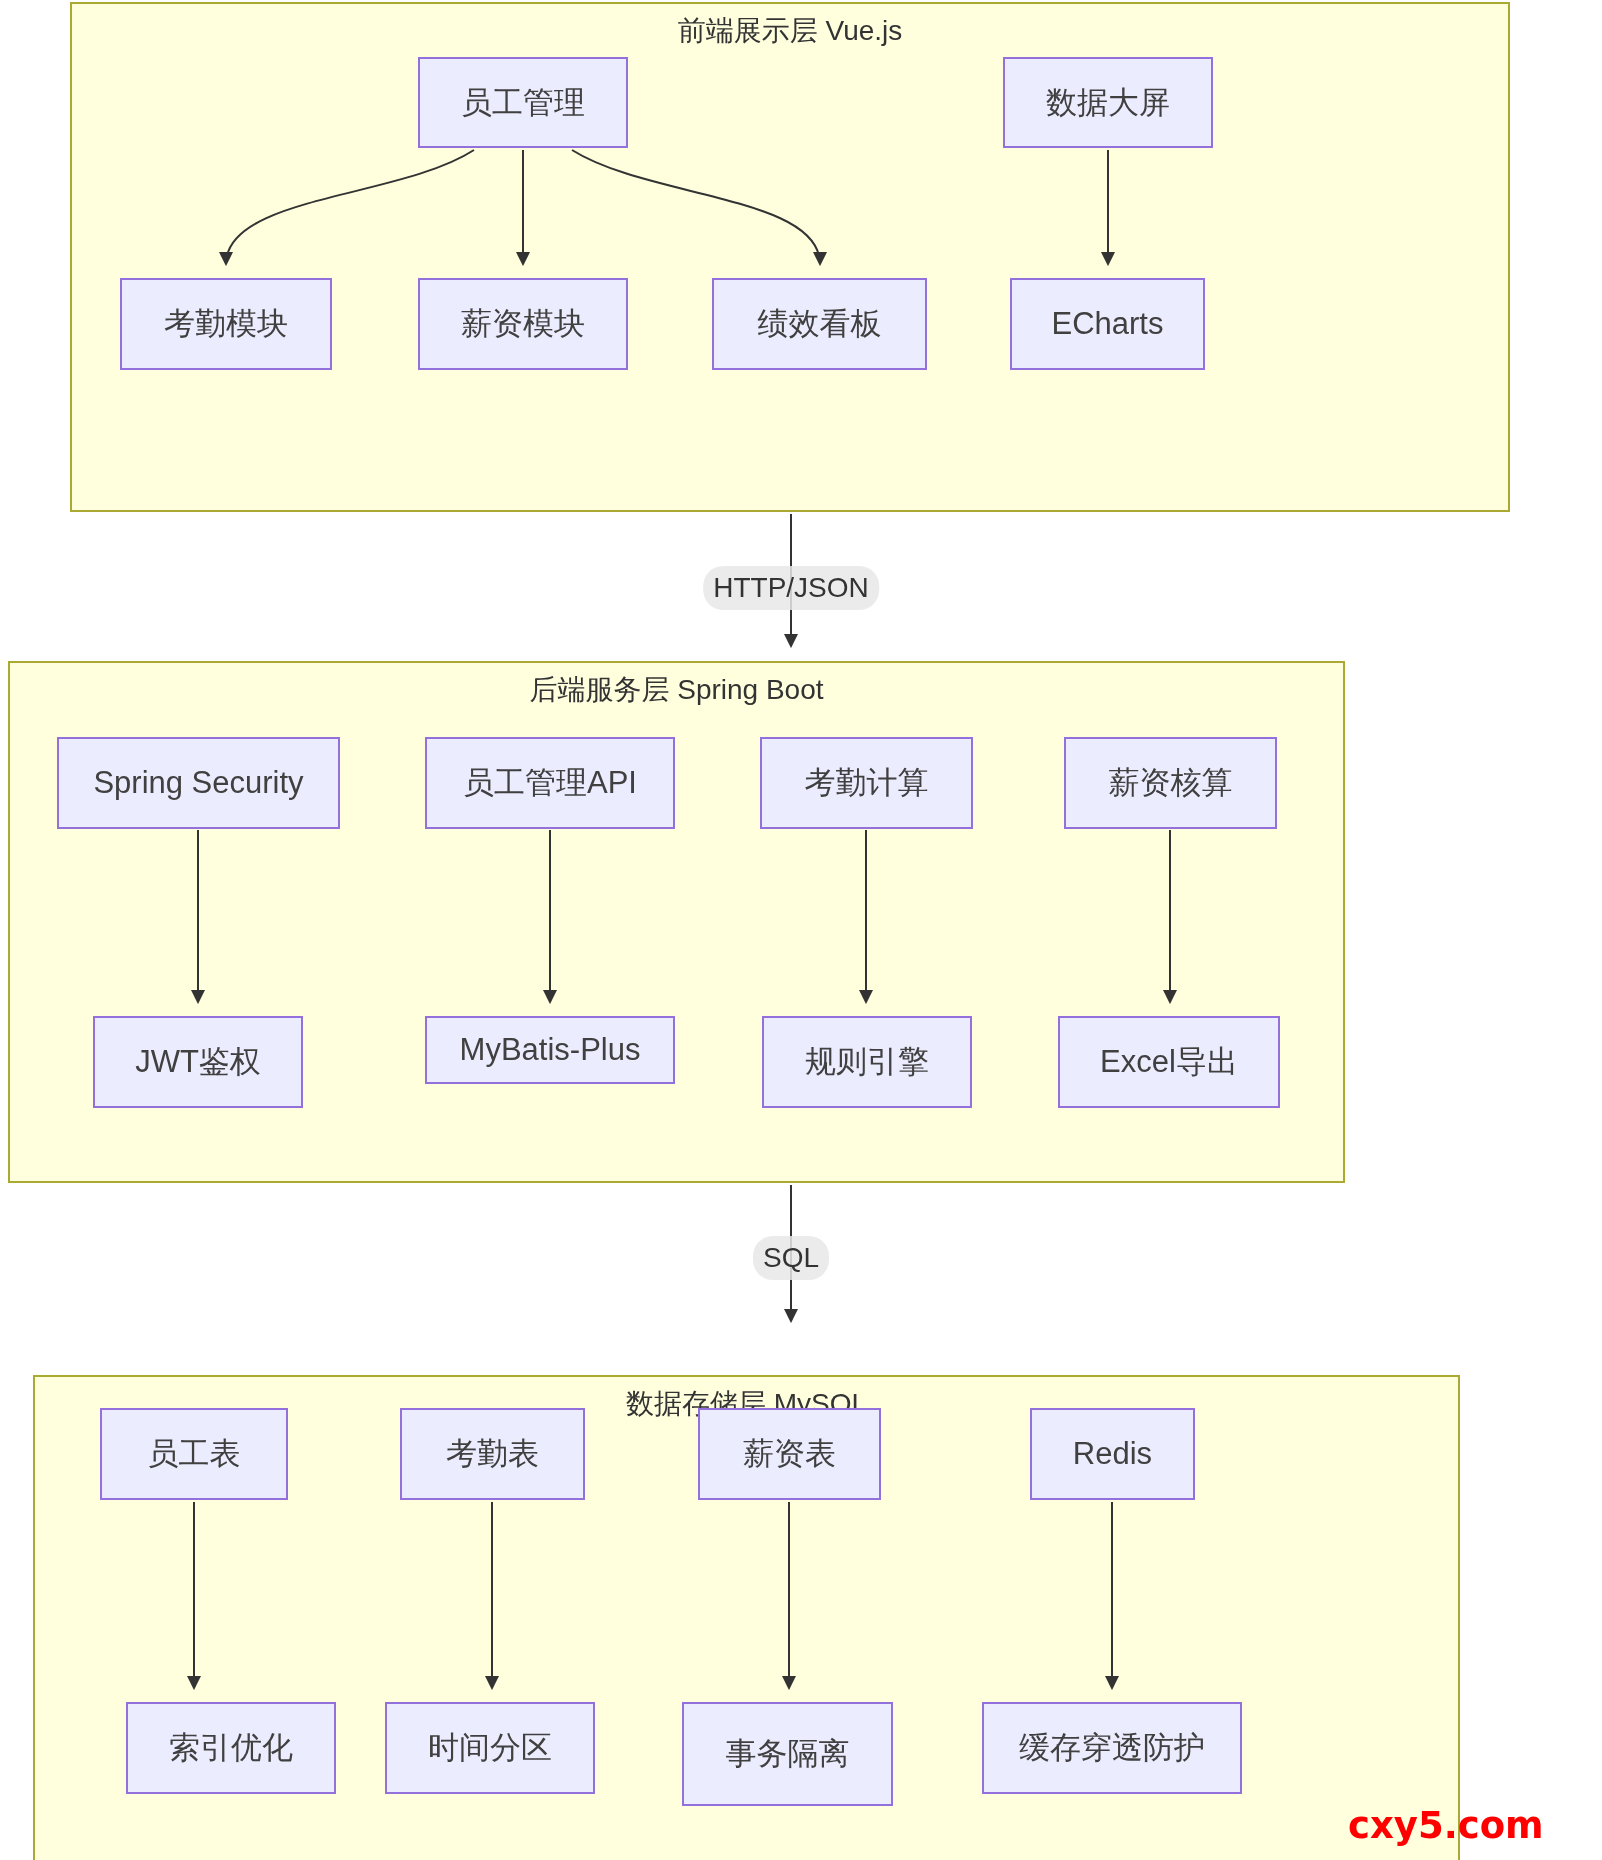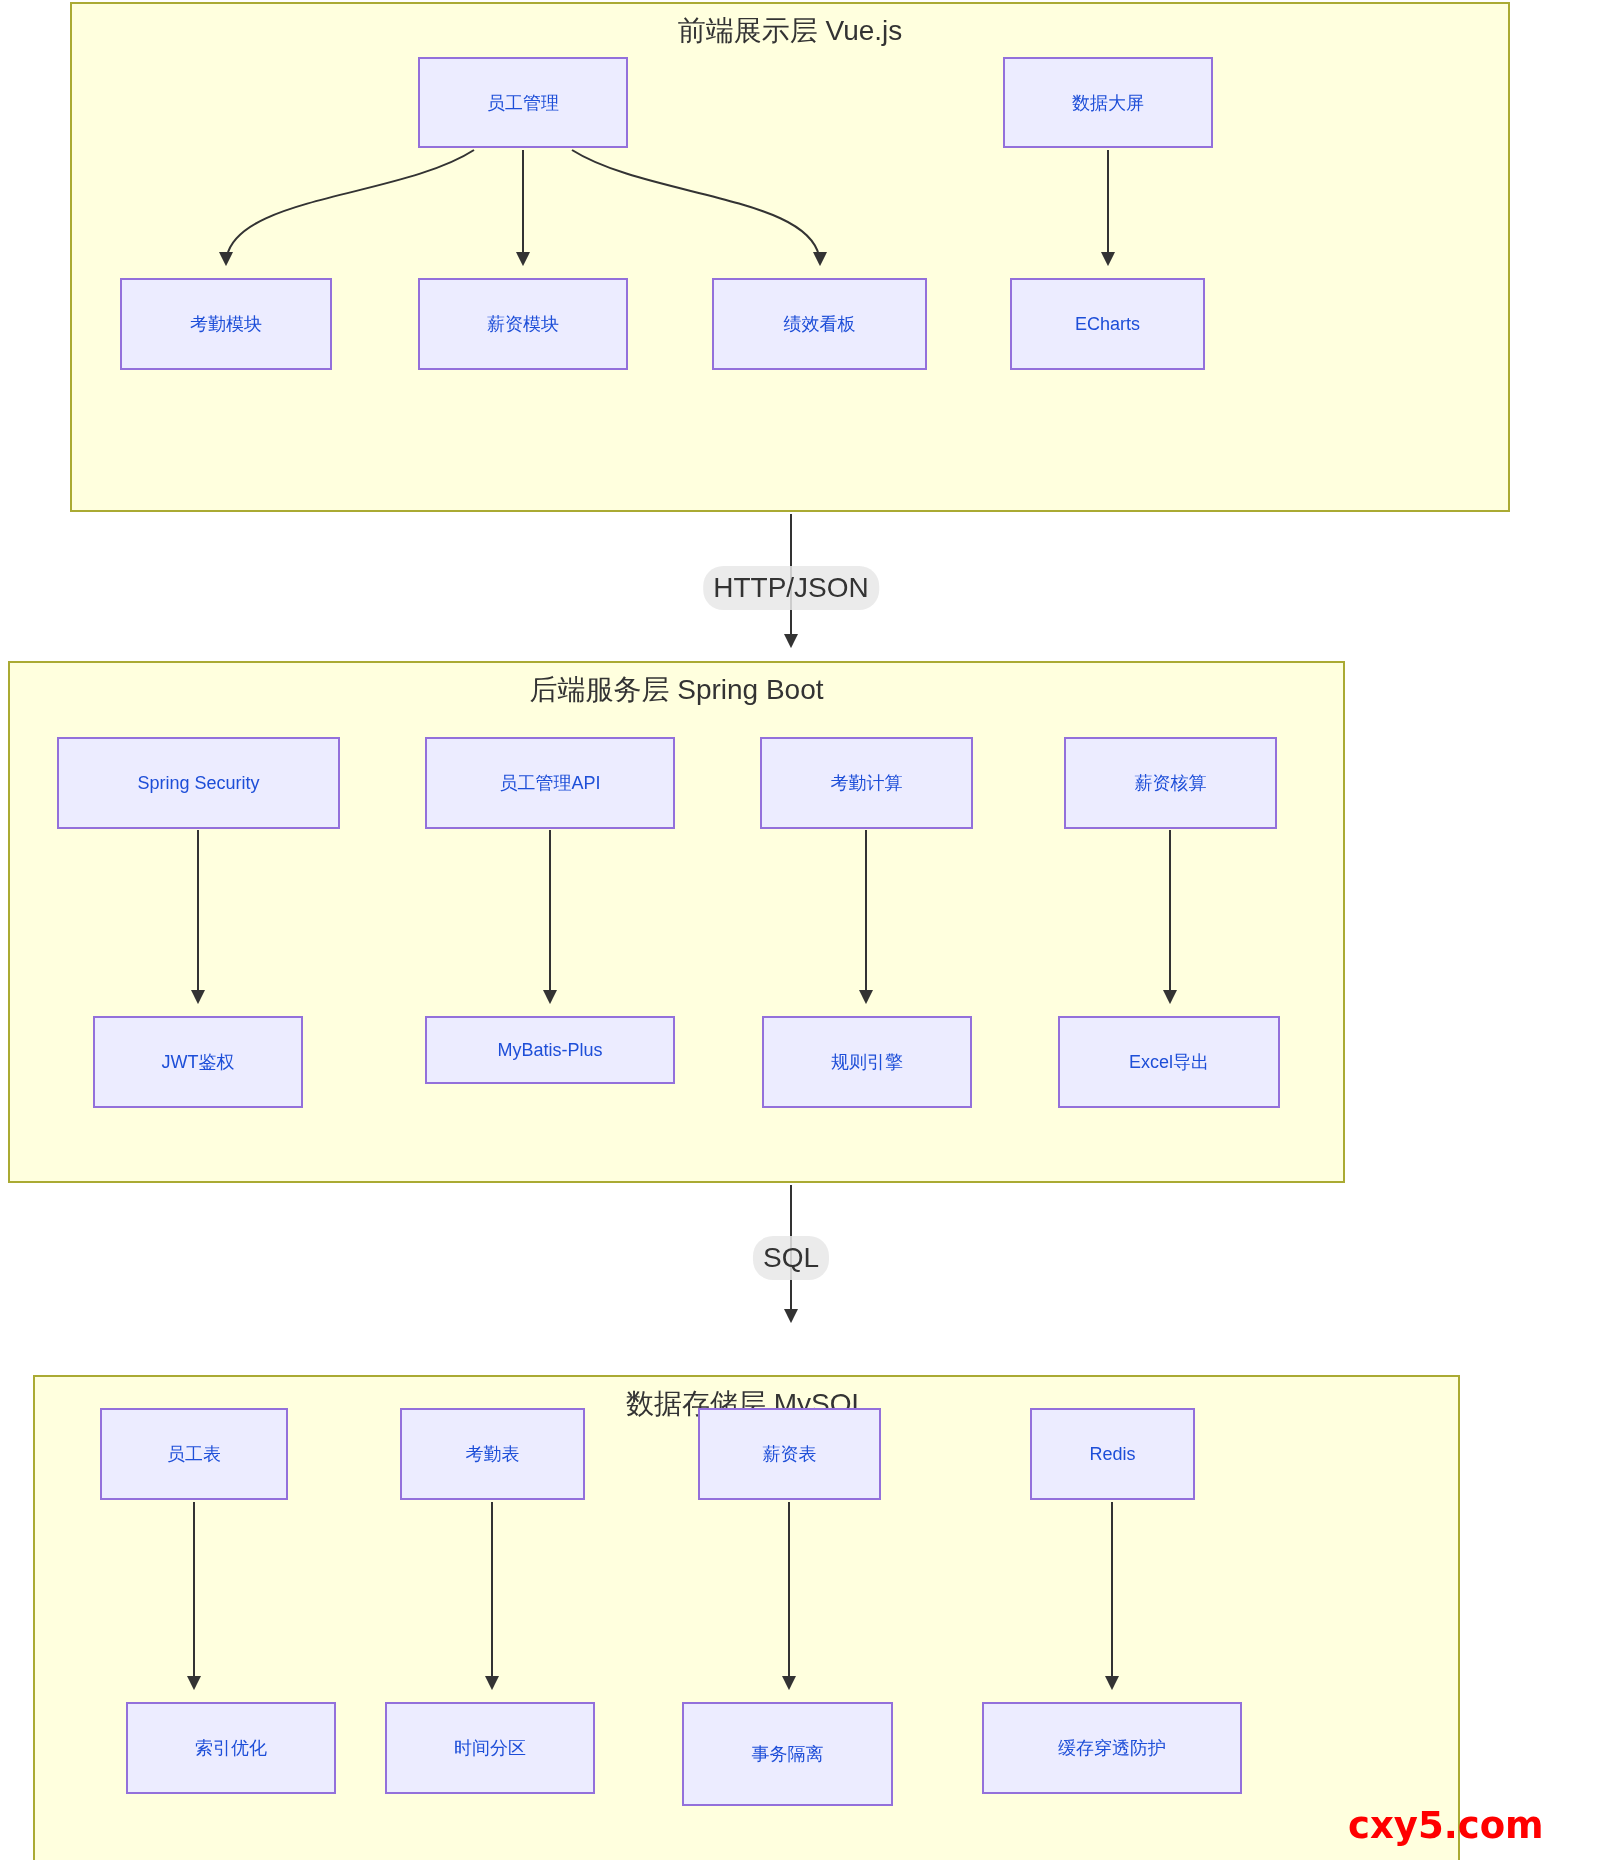--- a/index.html
+++ b/index.html
@@ -36,22 +36,22 @@
   }
   .node{
     position:absolute;
     background:#ececff;
     border:2px solid #9370db;
     box-sizing:border-box;
     display:flex;
     align-items:center;
     justify-content:center;
     text-align:center;
-    font-size:18px;
-    color:#1d4ed8;
+    font-size:31px;
+    color:#404040;
     z-index:2;
   }
   .edge-label{
     position:absolute;
     transform:translate(-50%,-50%);
     background:rgba(232,232,232,0.85);
     padding:6px 10px;
     font-size:28px;
     color:#333333;
     z-index:3;

